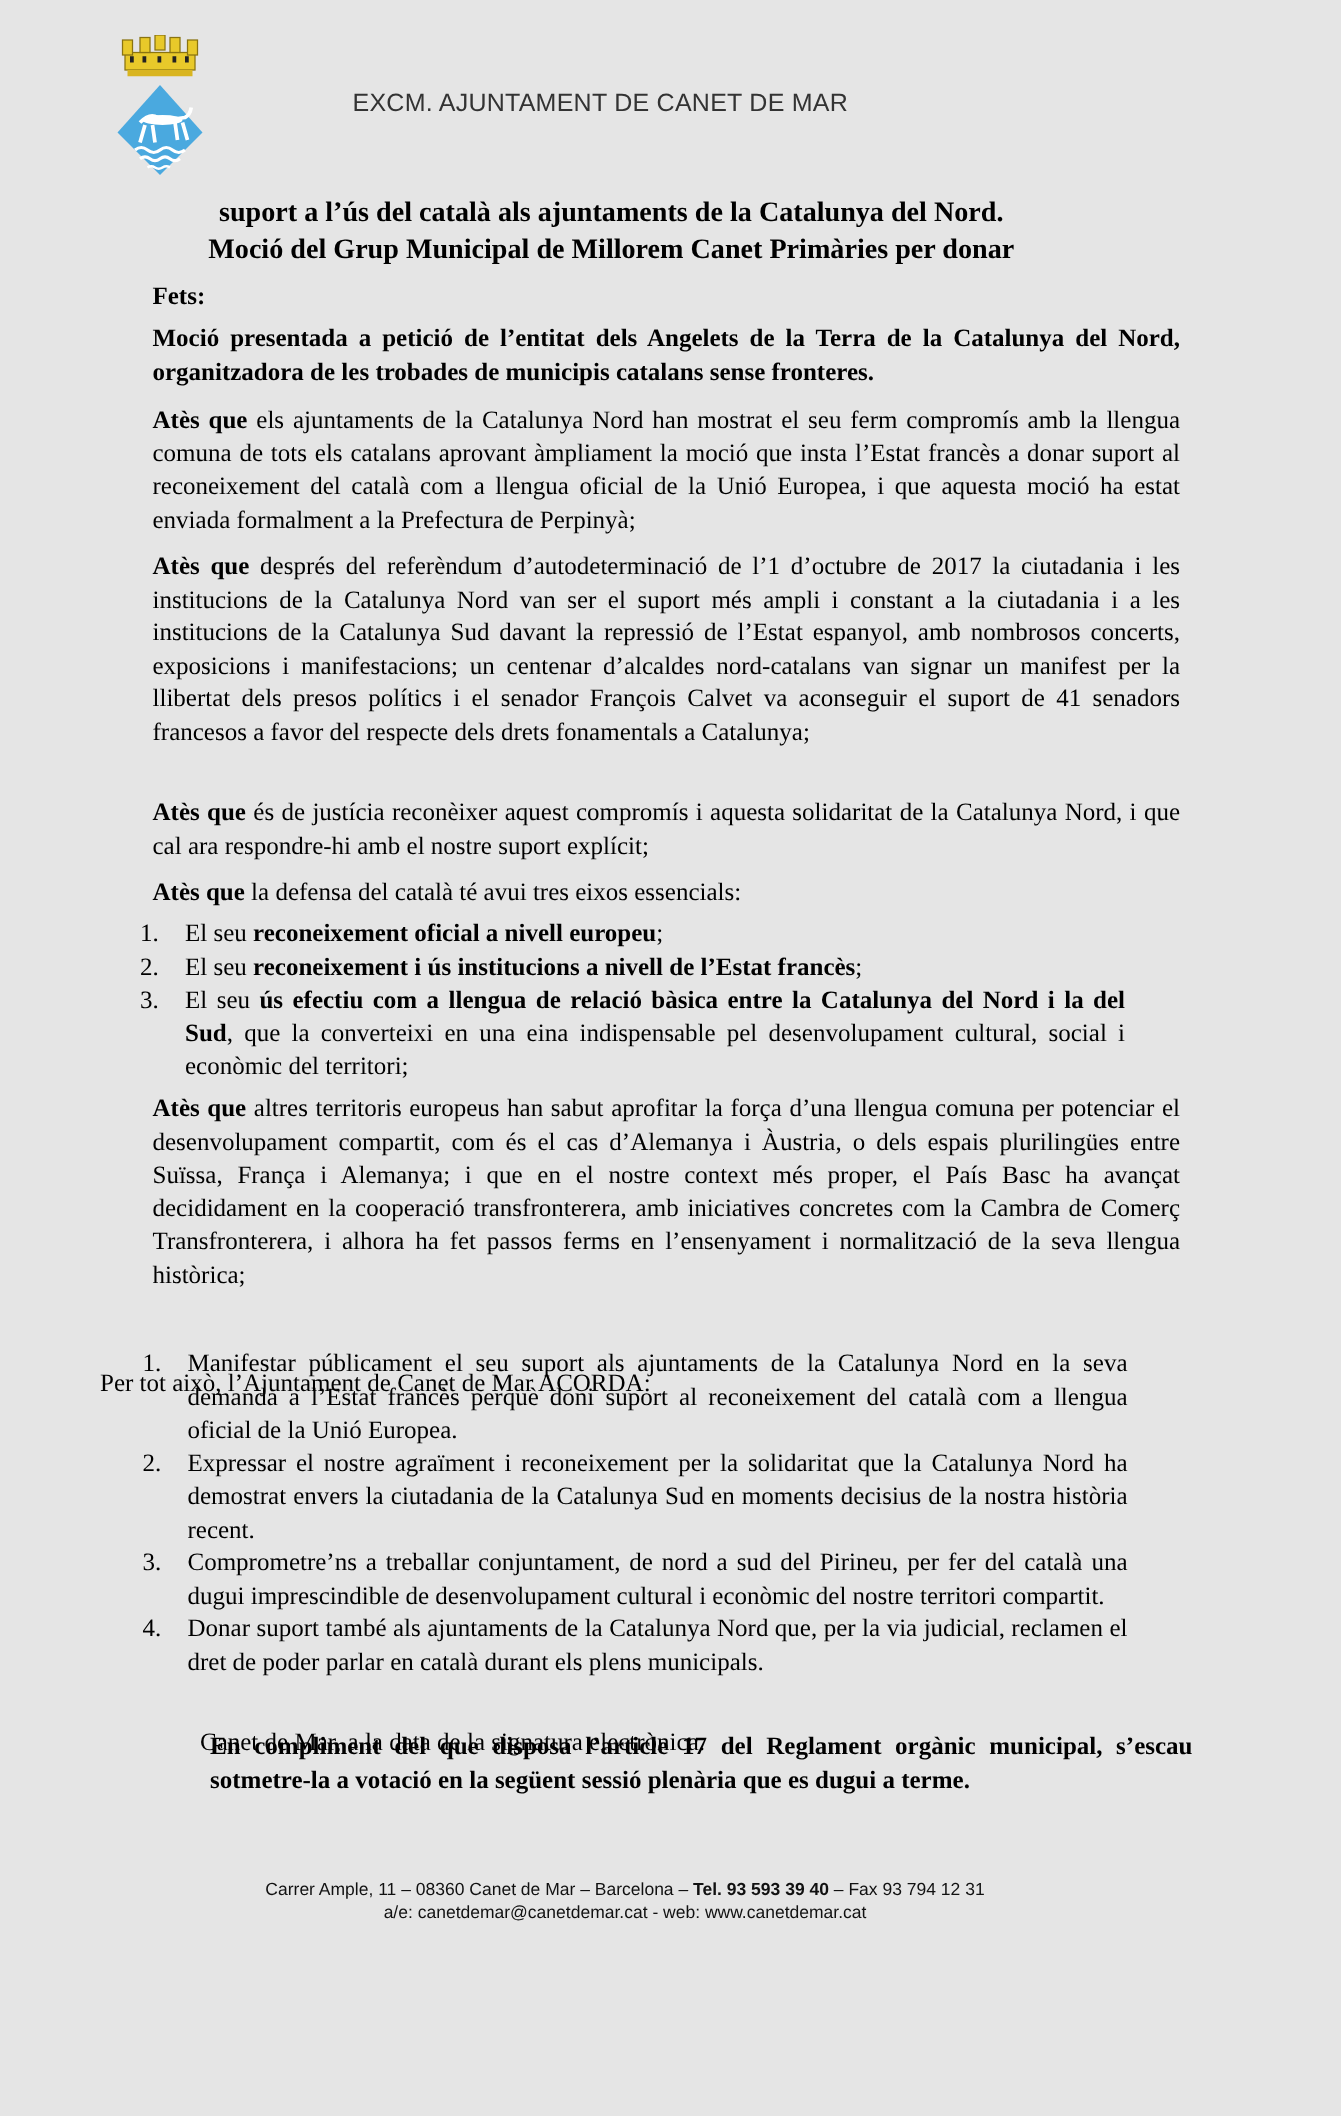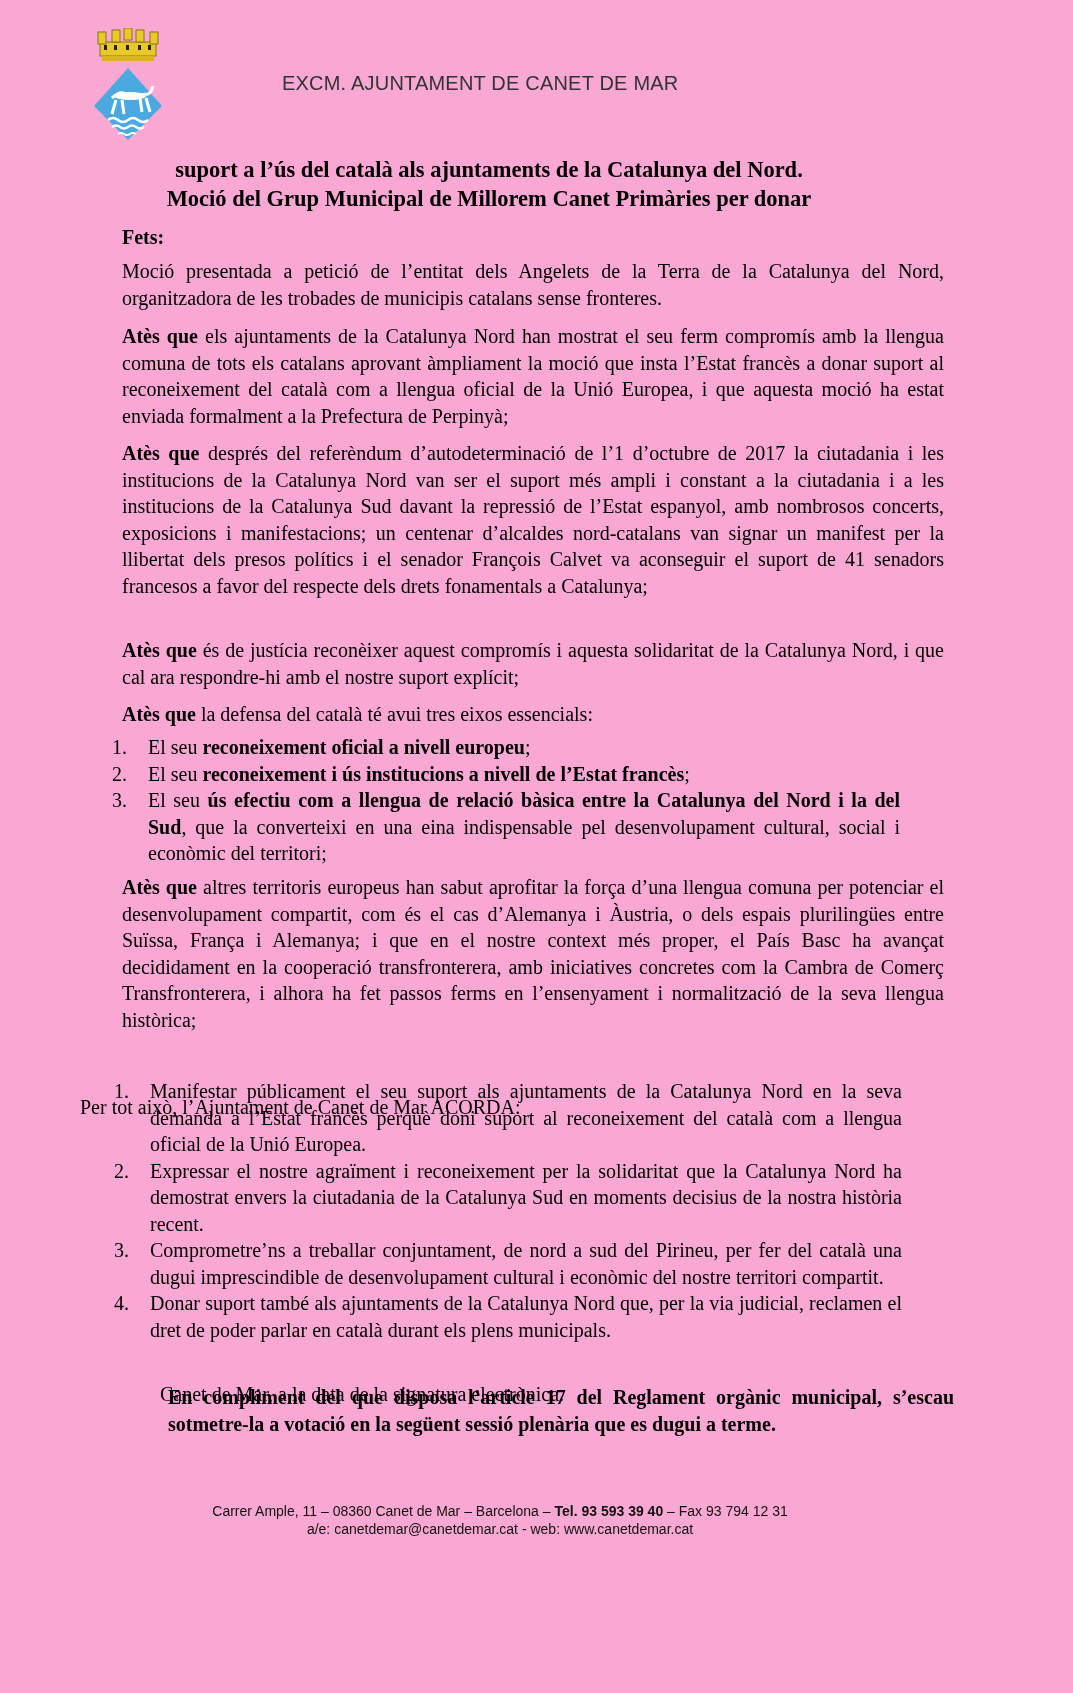--- a/index.html
+++ b/index.html
@@ -1,27 +1,27 @@
 <!DOCTYPE html>
 <html><head>
   <meta charset="utf-8">
   <style>
     html, body { margin: 0; padding: 0; background: #ffffff; }
     body { width: 1073px; height: 1693px; position: relative; overflow: hidden; }
-    .page { position: absolute; left: 0; top: 0; width: 1073px; height: 1693px; background: #f9a8d4; color: #000; }
+    .page { position: absolute; left: 0; top: 0; width: 1073px; height: 1693px; background: #e5e5e5; color: #000; }
 
     .logo { position: absolute; left: 92px; top: 28px; width: 72px; height: 114px; }
     .header-title { position: absolute; left: 282px; top: 72px; font-family: "Liberation Sans", sans-serif; font-size: 20px; color: #333333; letter-spacing: 0.2px; }
 
     .doc-title { position: absolute; left: 78px; top: 155px; width: 822px; text-align: center; font-family: "Liberation Serif", serif; font-weight: bold; font-size: 22.5px; line-height: 29px; }
 
     .body-text { position: absolute; left: 78px; width: 822px; font-family: "Liberation Serif", serif; font-size: 20px; line-height: 26.5px; text-align: justify; margin-left: 44px; }
     .b { font-weight: bold; }
     .fets { top: 224px; font-weight: bold; }
-    .intro { top: 258px; font-weight: normal; }
+    .intro { top: 258px; font-weight: bold; }
     .p1 { top: 323px; }
     .p2 { top: 440px; }
     .p3 { top: 637px; }
     .p4 { top: 701px; }
 
     ol.list { position: absolute; margin: 0; padding: 0; list-style: none; font-family: "Liberation Serif", serif; font-size: 20px; line-height: 26.5px; }
     ol.list li { position: relative; padding-left: 36px; text-align: justify; }
     ol.list li .num { position: absolute; left: 0; top: 0; }
     .list1 { left: 112px; top: 734px; width: 788px; }
     .p5 { top: 874px; }

